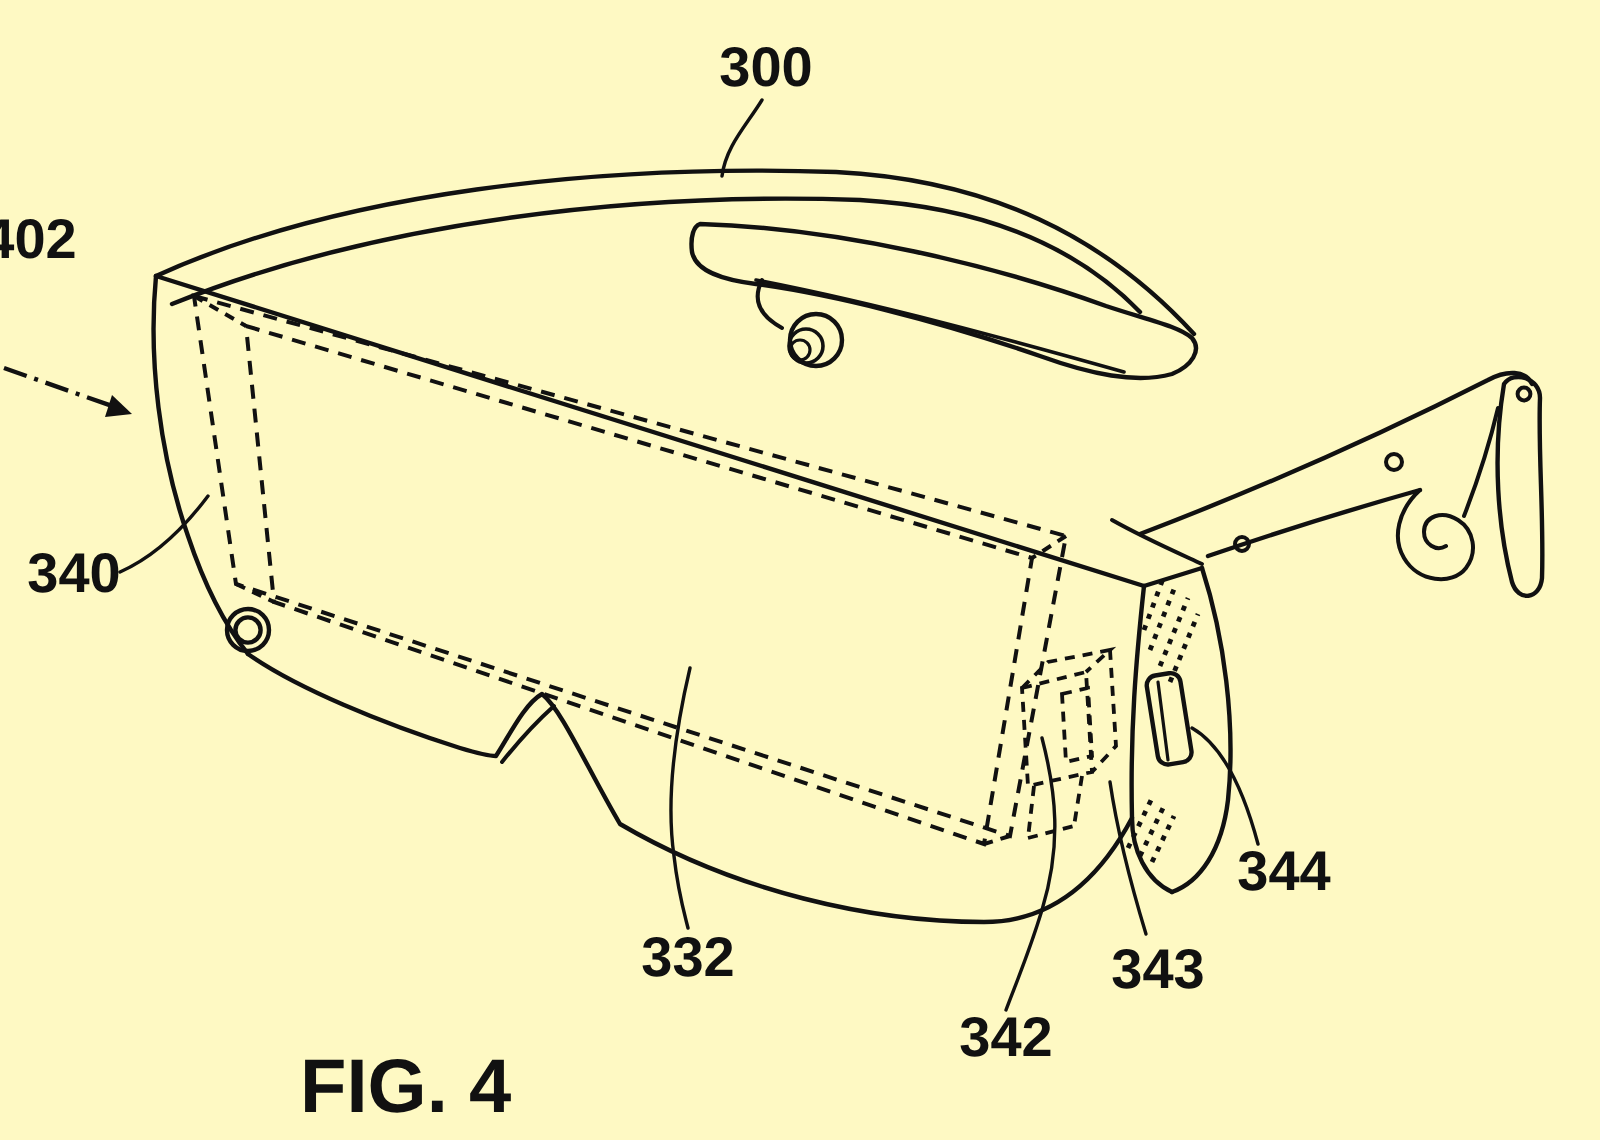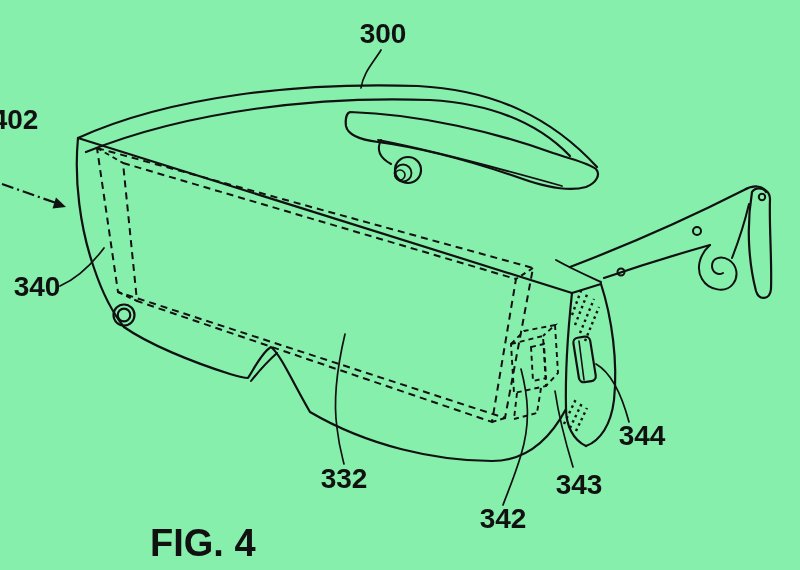--- a/index.html
+++ b/index.html
@@ -4,21 +4,21 @@
 <style>
   html, body {
     margin: 0;
     padding: 0;
     background: #ffffff;
   }
   .stage {
     position: relative;
     width: 800px;
     height: 570px;
-    background: #86efac;
+    background: #fef9c3;
     overflow: hidden;
     font-family: "Liberation Sans", sans-serif;
   }
   svg { display: block; }
   .ref-label {
     font-family: "Liberation Sans", sans-serif;
     font-size: 28px;
     font-weight: 600;
     fill: #111111;
   }

